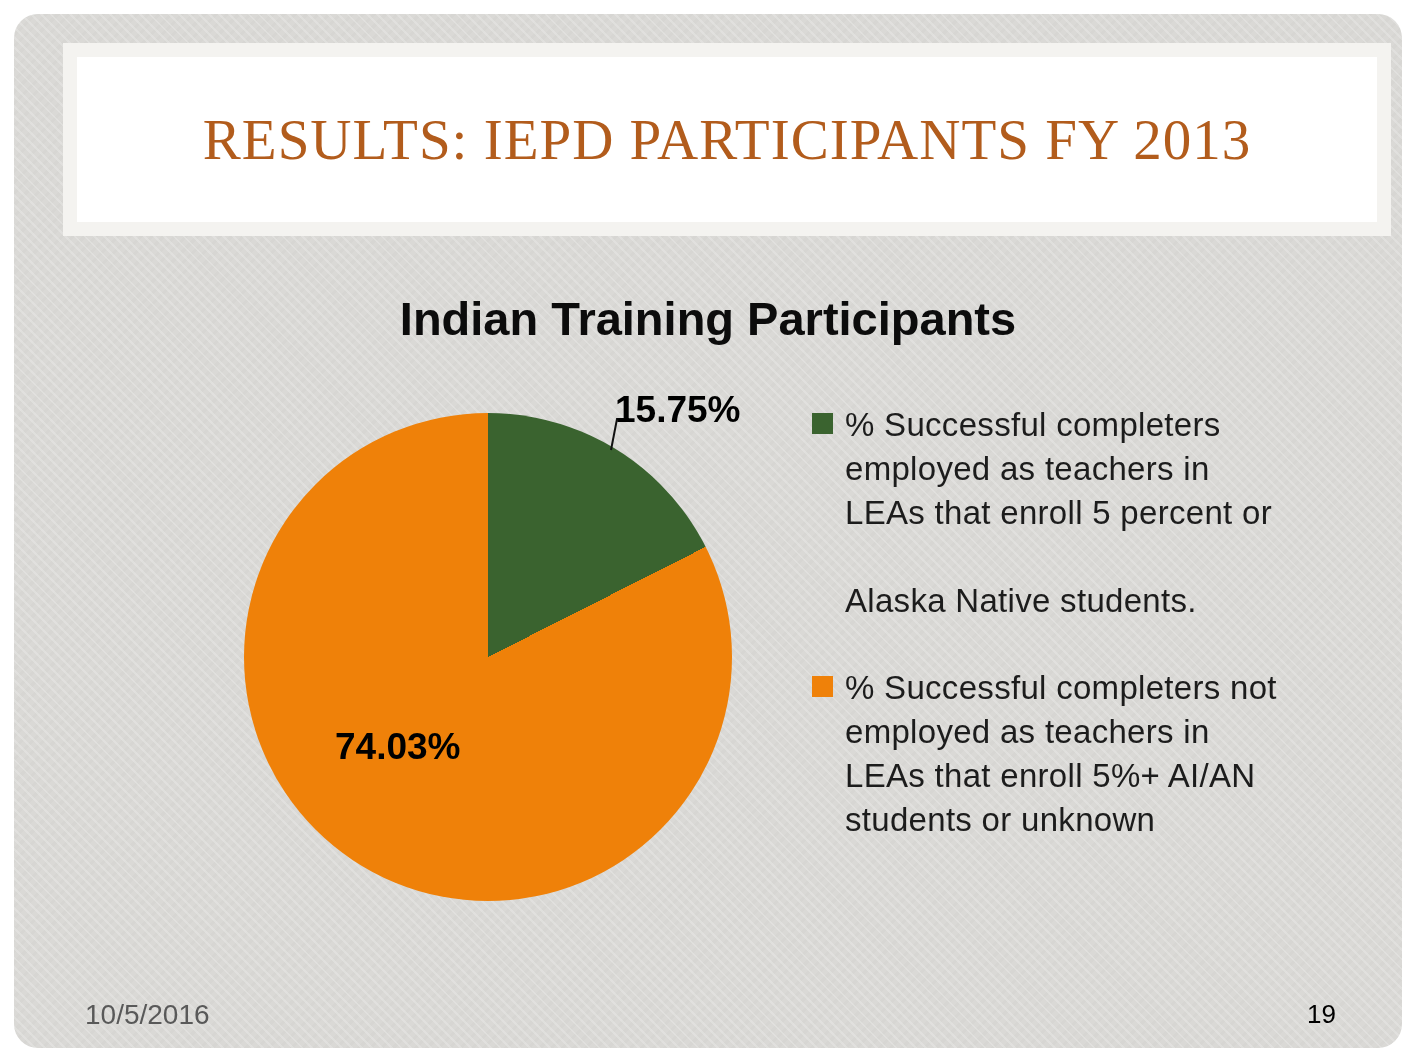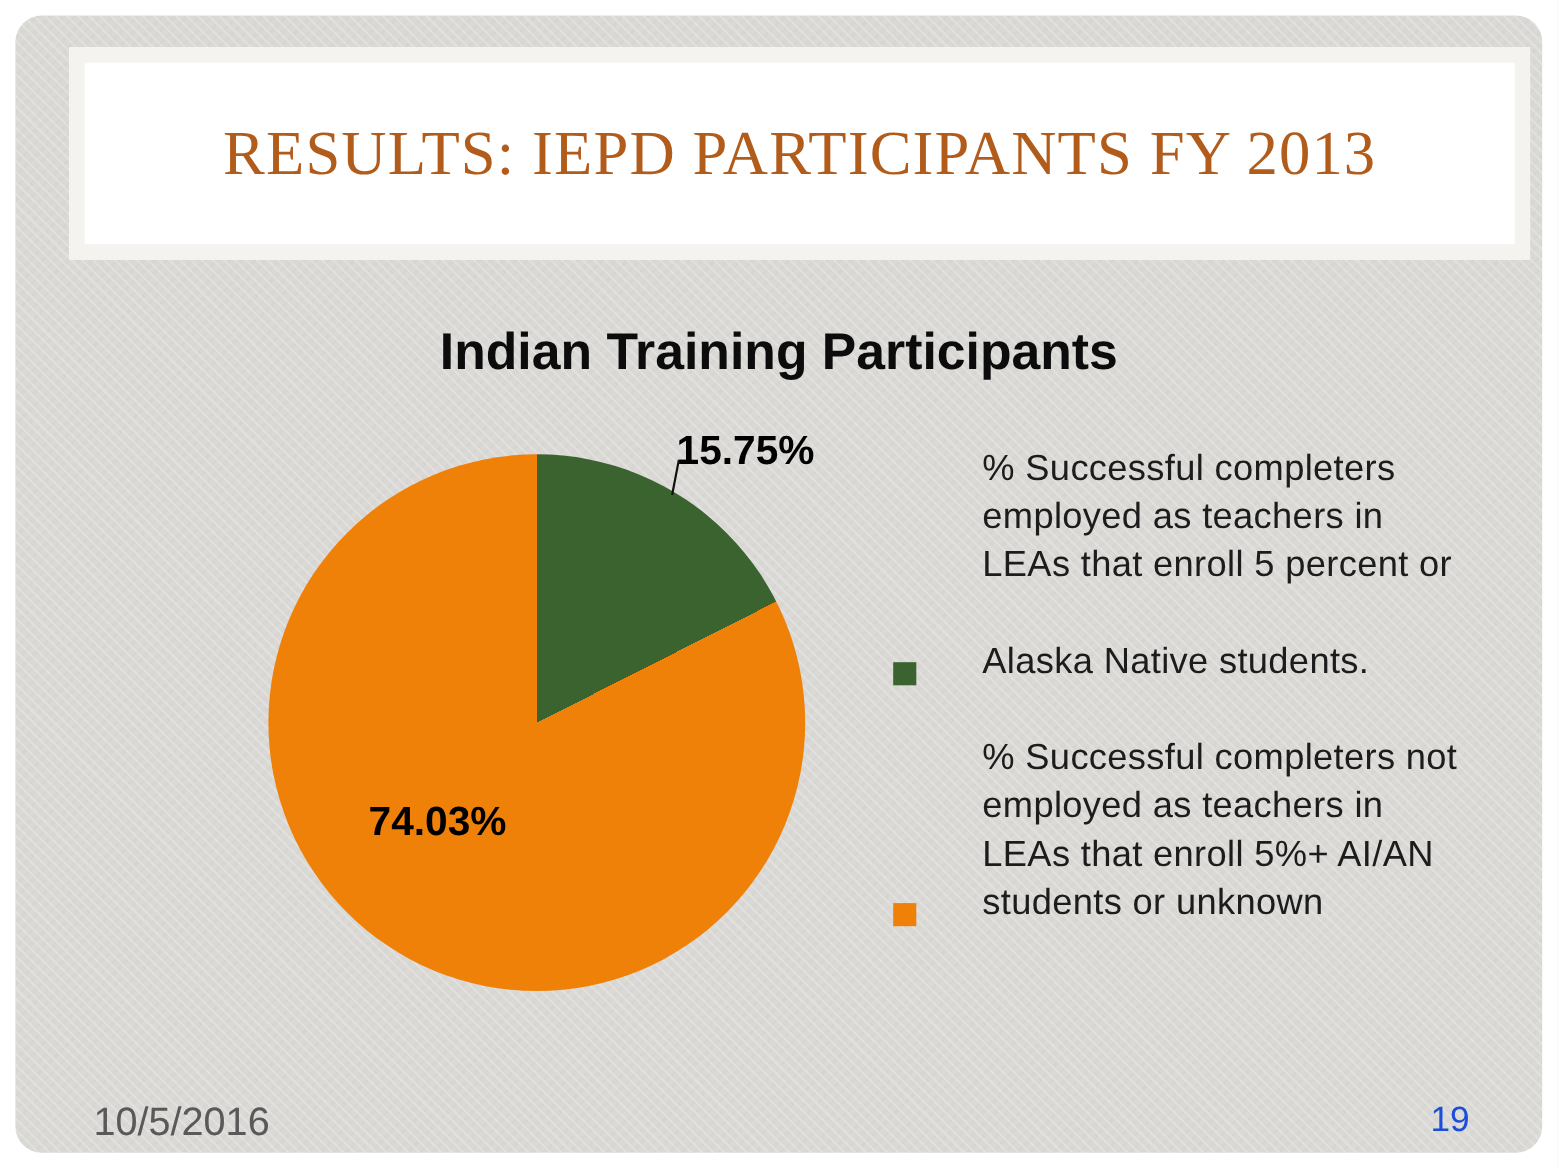--- a/index.html
+++ b/index.html
@@ -76,46 +76,46 @@
   }
   .pie-label.green-label { left: 615px; top: 389px; }
   .pie-label.orange-label { left: 307px; top: 726px; margin-left: 28px; }
 
   .legend {
     position: absolute;
     left: 812px; top: 403px;
     width: 545px;
     list-style: none;
   }
-  .legend-item { display: flex; align-items: flex-end; gap: 48px; }
+  .legend-item { display: flex; align-items: flex-start; }
   .legend-item + .legend-item { margin-top: 43px; }
   .legend-swatch {
     flex: 0 0 auto;
     width: 21px; height: 21px;
     margin-top: 10px;
     margin-right: 12px;
   }
   .legend-text {
     font-size: 33px;
     line-height: 44px;
     color: #1c1c1c;
     letter-spacing: 0.3px;
   }
 
   .footer-date {
     position: absolute;
     left: 85px; top: 999px;
-    font-size: 36px;
+    font-size: 28px;
     color: #595959;
   }
   .footer-page {
     position: absolute;
     right: 80px; top: 999px;
-    font-size: 32px;
-    color: #1d4ed8;
+    font-size: 26px;
+    color: #000000;
   }
 </style>
 </head>
 <body>
 
 <div class="slide"></div>
 
 <div class="stage">
 
   <div class="title-box">

